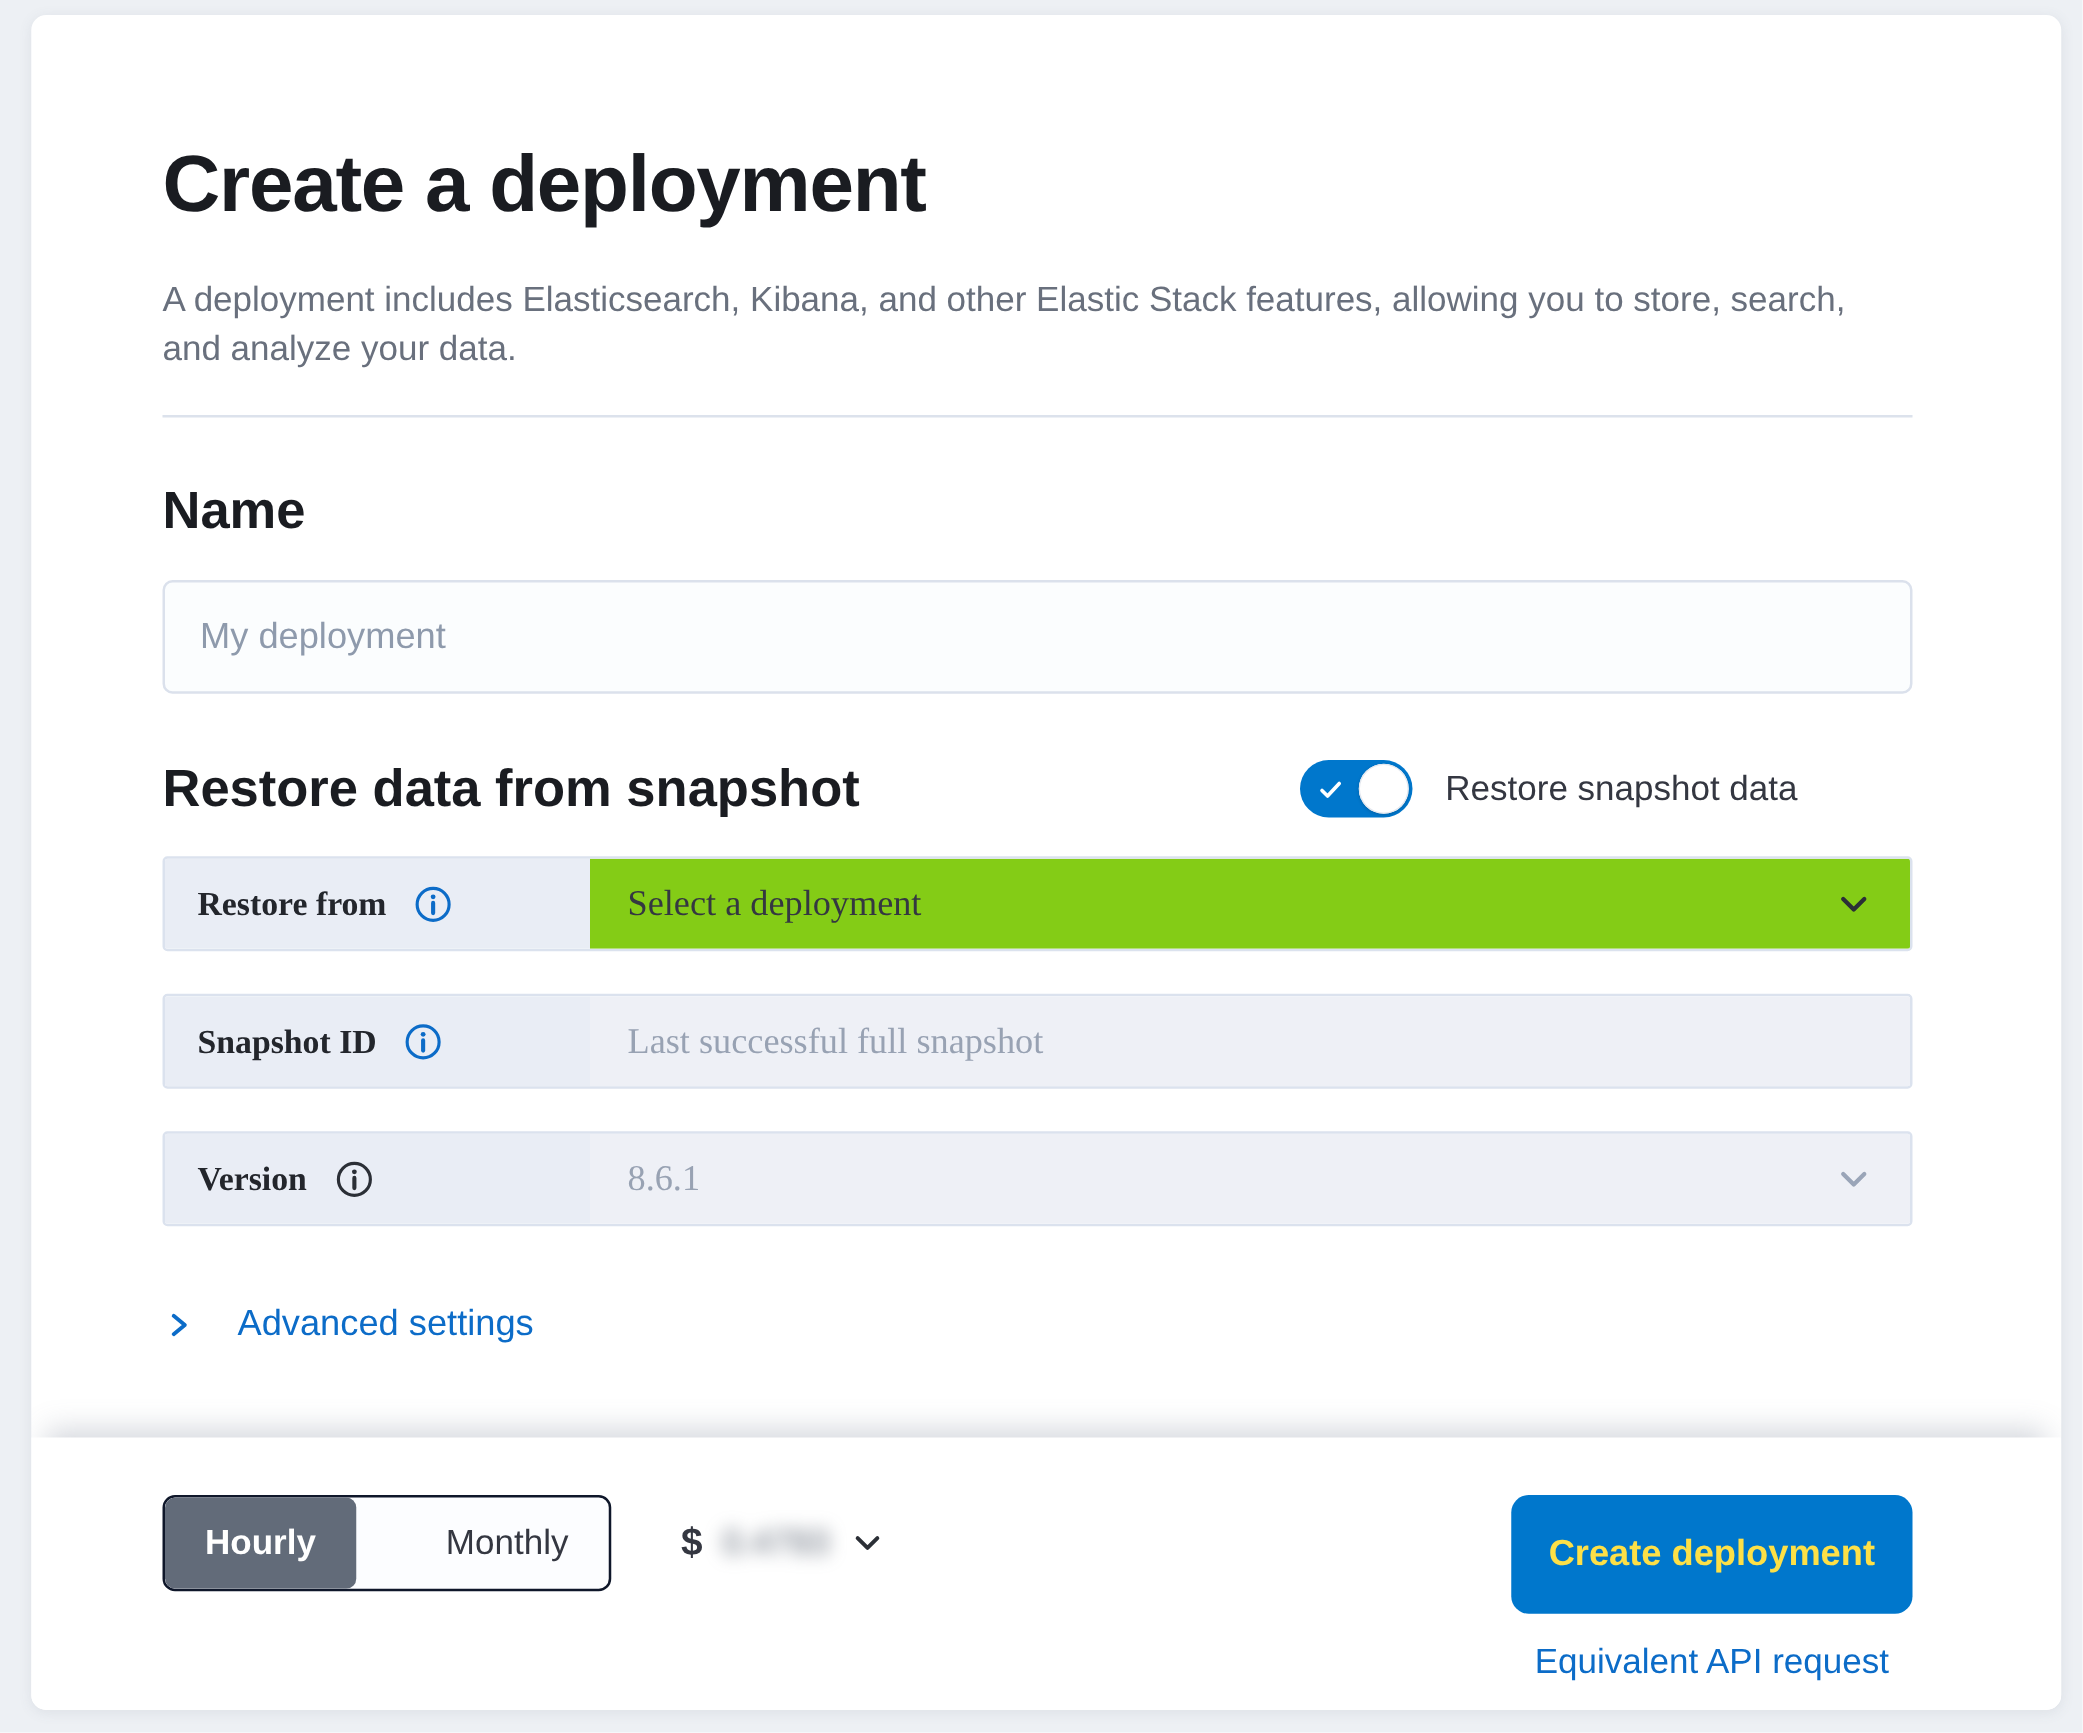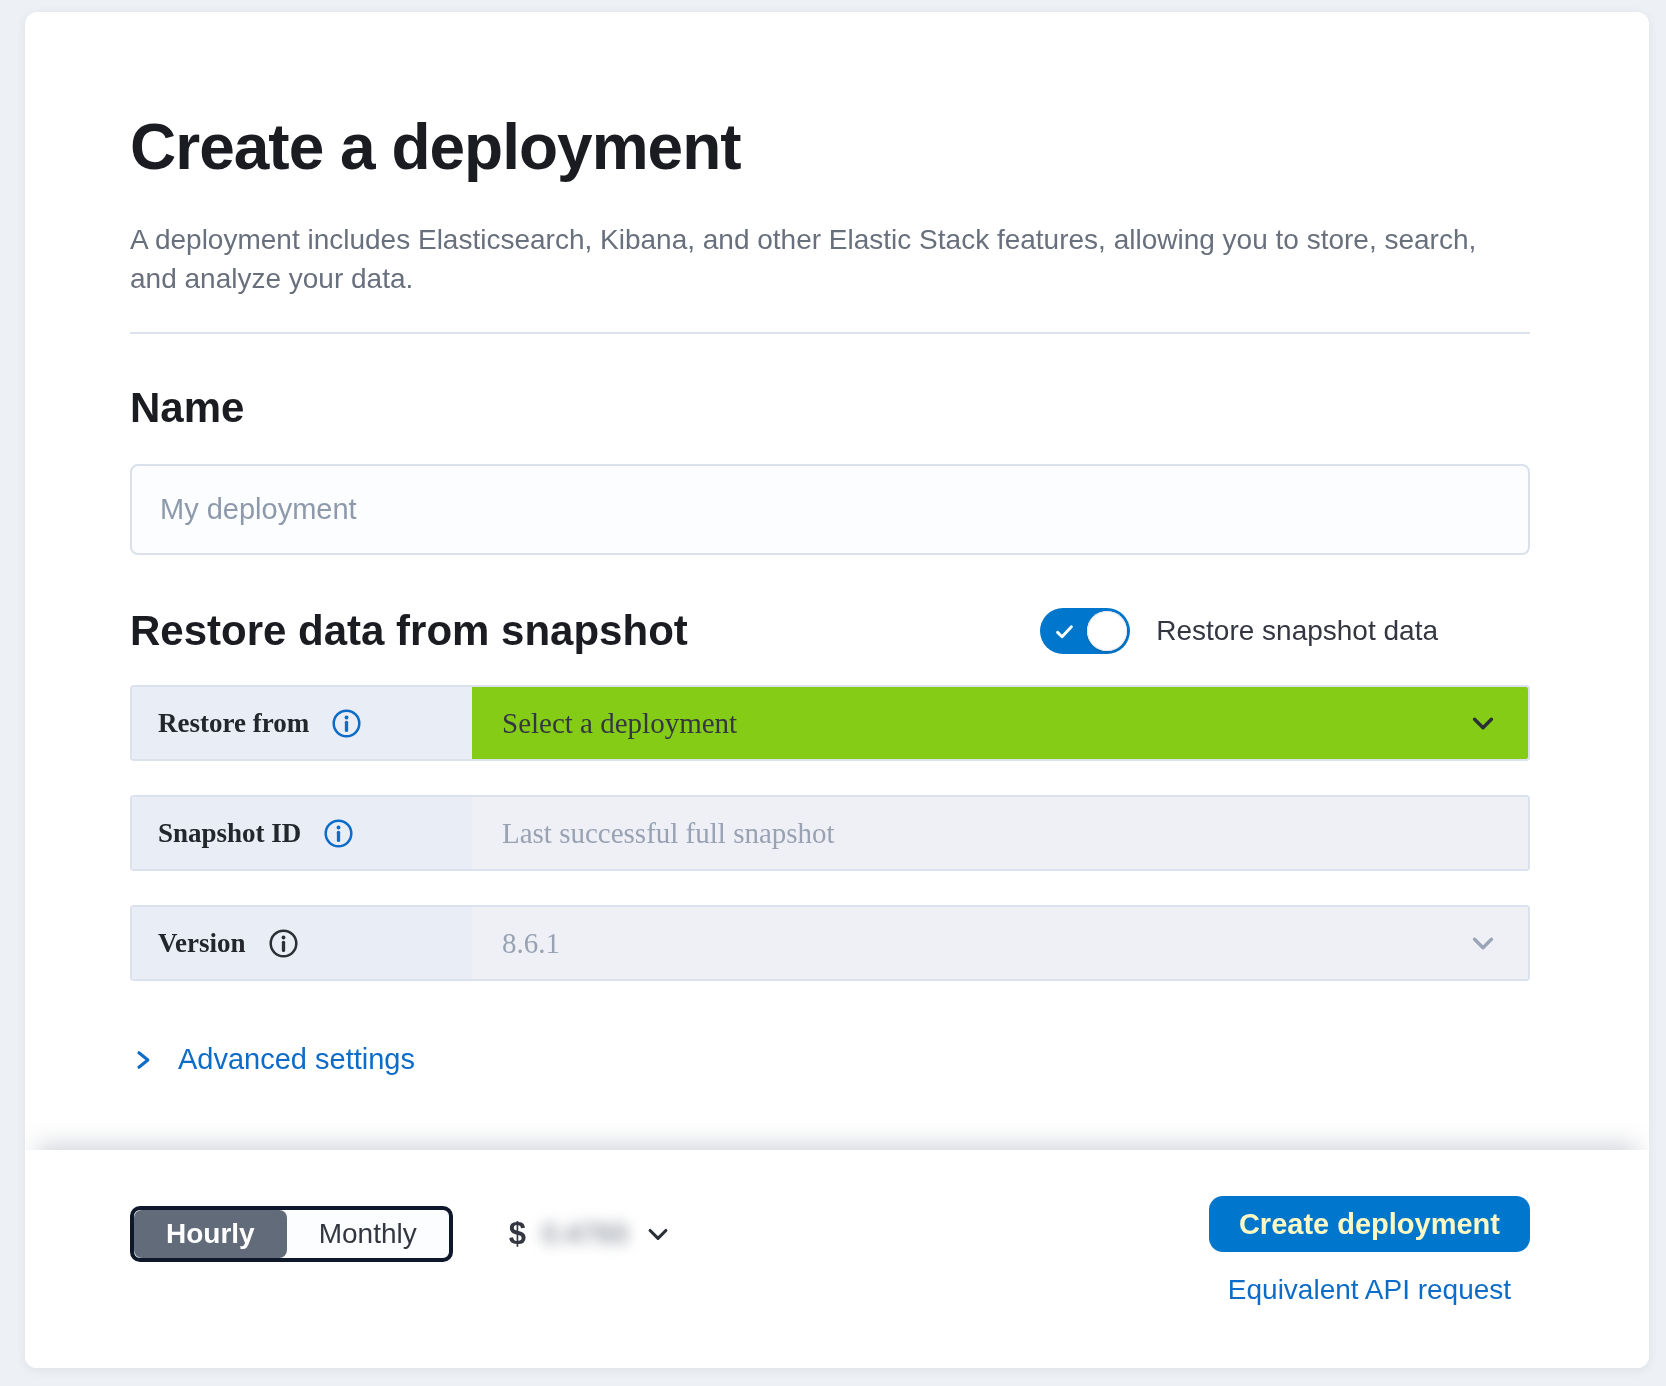--- a/index.html
+++ b/index.html
@@ -36,36 +36,36 @@
   .info-icon{width:31px;height:31px;flex:none;display:inline-flex;cursor:pointer;}
   .info-icon.blue{color:var(--link);}
   .info-icon.dark{color:#2b2f36;}
   .row-value{flex:1;display:flex;align-items:center;padding:0 30px;font-size:29px;gap:20px;}
   .row-value .value-text{flex:1;}
   .row-value.enabled{background:#84cc16;color:var(--body_text);cursor:pointer;}
   .row-value.disabled{background:var(--disabled_bg);color:var(--placeholder_text);}
   .chevron{width:30px;height:30px;flex:none;}
   .chevron.dark{color:#2b2f36;}
   .chevron.gray{color:#9aa5b8;}
-  .advanced{margin-top:62px;display:inline-flex;align-items:center;gap:22px;color:var(--link);
+  .advanced{margin-top:62px;display:inline-flex;align-items:center;gap:34px;color:var(--link);
         font-size:29px;font-weight:500;cursor:pointer;text-decoration:none;}
   .advanced .arrow{width:26px;height:26px;}
   .footer{height:218px;flex:none;background:#fff;box-shadow:0 -18px 22px -12px rgba(108,120,140,.30);
         padding:46px 119px 0 105px;display:flex;align-items:flex-start;justify-content:space-between;position:relative;}
   .footer-left{display:flex;align-items:center;height:76px;gap:56px;}
-  .segmented{display:flex;align-items:stretch;height:56px;border:4px solid #0f172a;border-radius:10px;background:#fcfdff;overflow:hidden;}
+  .segmented{display:flex;align-items:stretch;height:77px;border:2px solid #0f172a;border-radius:10px;background:#fcfdff;overflow:hidden;gap:40px;}
   .segment{border:none;background:transparent;font-family:inherit;font-size:28px;padding:0 32px;color:var(--body_text);cursor:pointer;}
   .segment.selected{background:var(--segment_selected);color:#fff;font-weight:700;border-radius:8px;}
   .price-group{display:flex;align-items:center;gap:16px;cursor:pointer;}
   .currency{font-size:31px;font-weight:700;color:var(--body_text);}
   .blurred{font-size:28px;color:#5b6472;filter:blur(7px);user-select:none;}
   .price-chevron{width:28px;height:28px;color:#2b2f36;}
   .footer-right{display:flex;flex-direction:column;align-items:center;gap:22px;}
-  .create-btn{border:none;background:var(--primary);color:#fef9c3;font-family:inherit;font-size:29px;font-weight:700;
-        height:56px;padding:0 30px;border-radius:14px;cursor:pointer;}
+  .create-btn{border:none;background:var(--primary);color:#fde047;font-family:inherit;font-size:29px;font-weight:700;
+        height:95px;padding:0 30px;border-radius:14px;cursor:pointer;}
   .api-link{color:var(--link);font-size:28px;font-weight:500;text-decoration:none;cursor:pointer;}
   svg{display:block;}
 </style>
 </head>
 <body>
 
 <div class="card">
   <div class="content">
 
     <h1 class="page-title">Create a deployment</h1>

